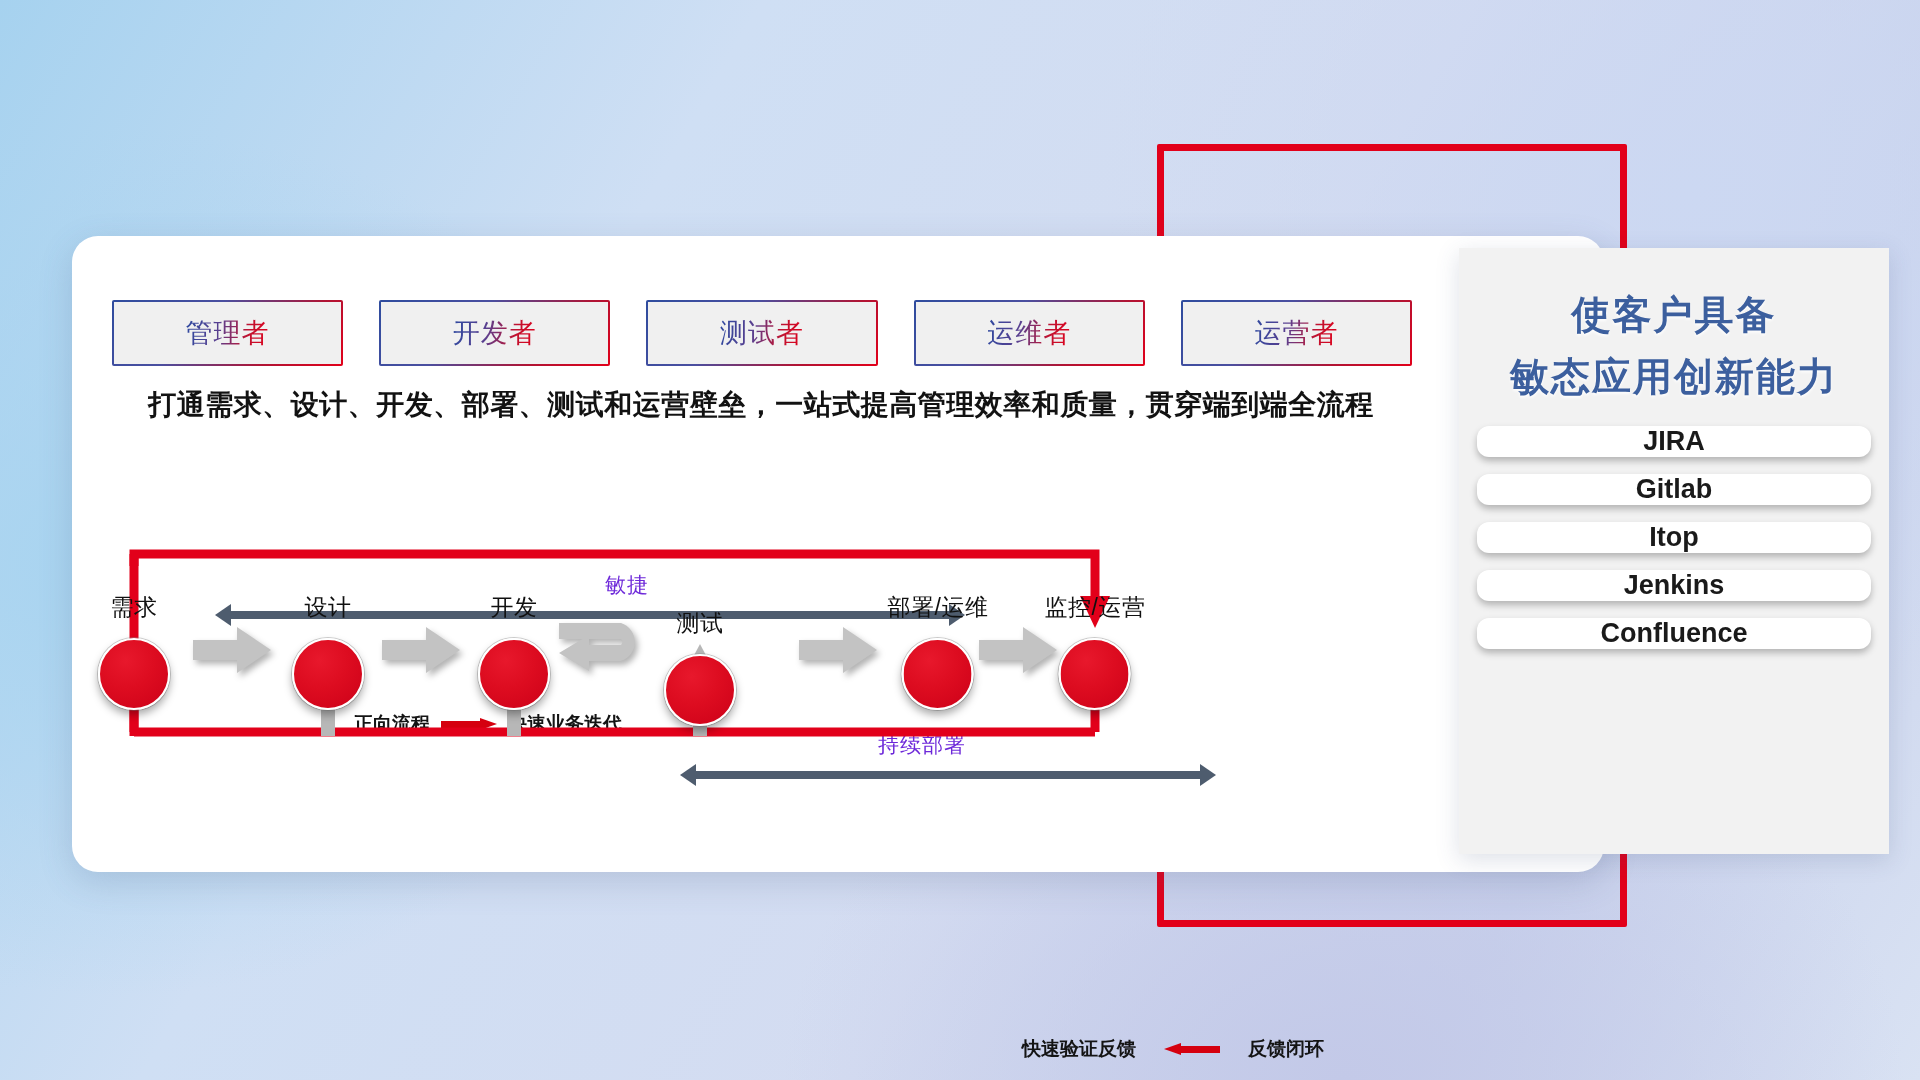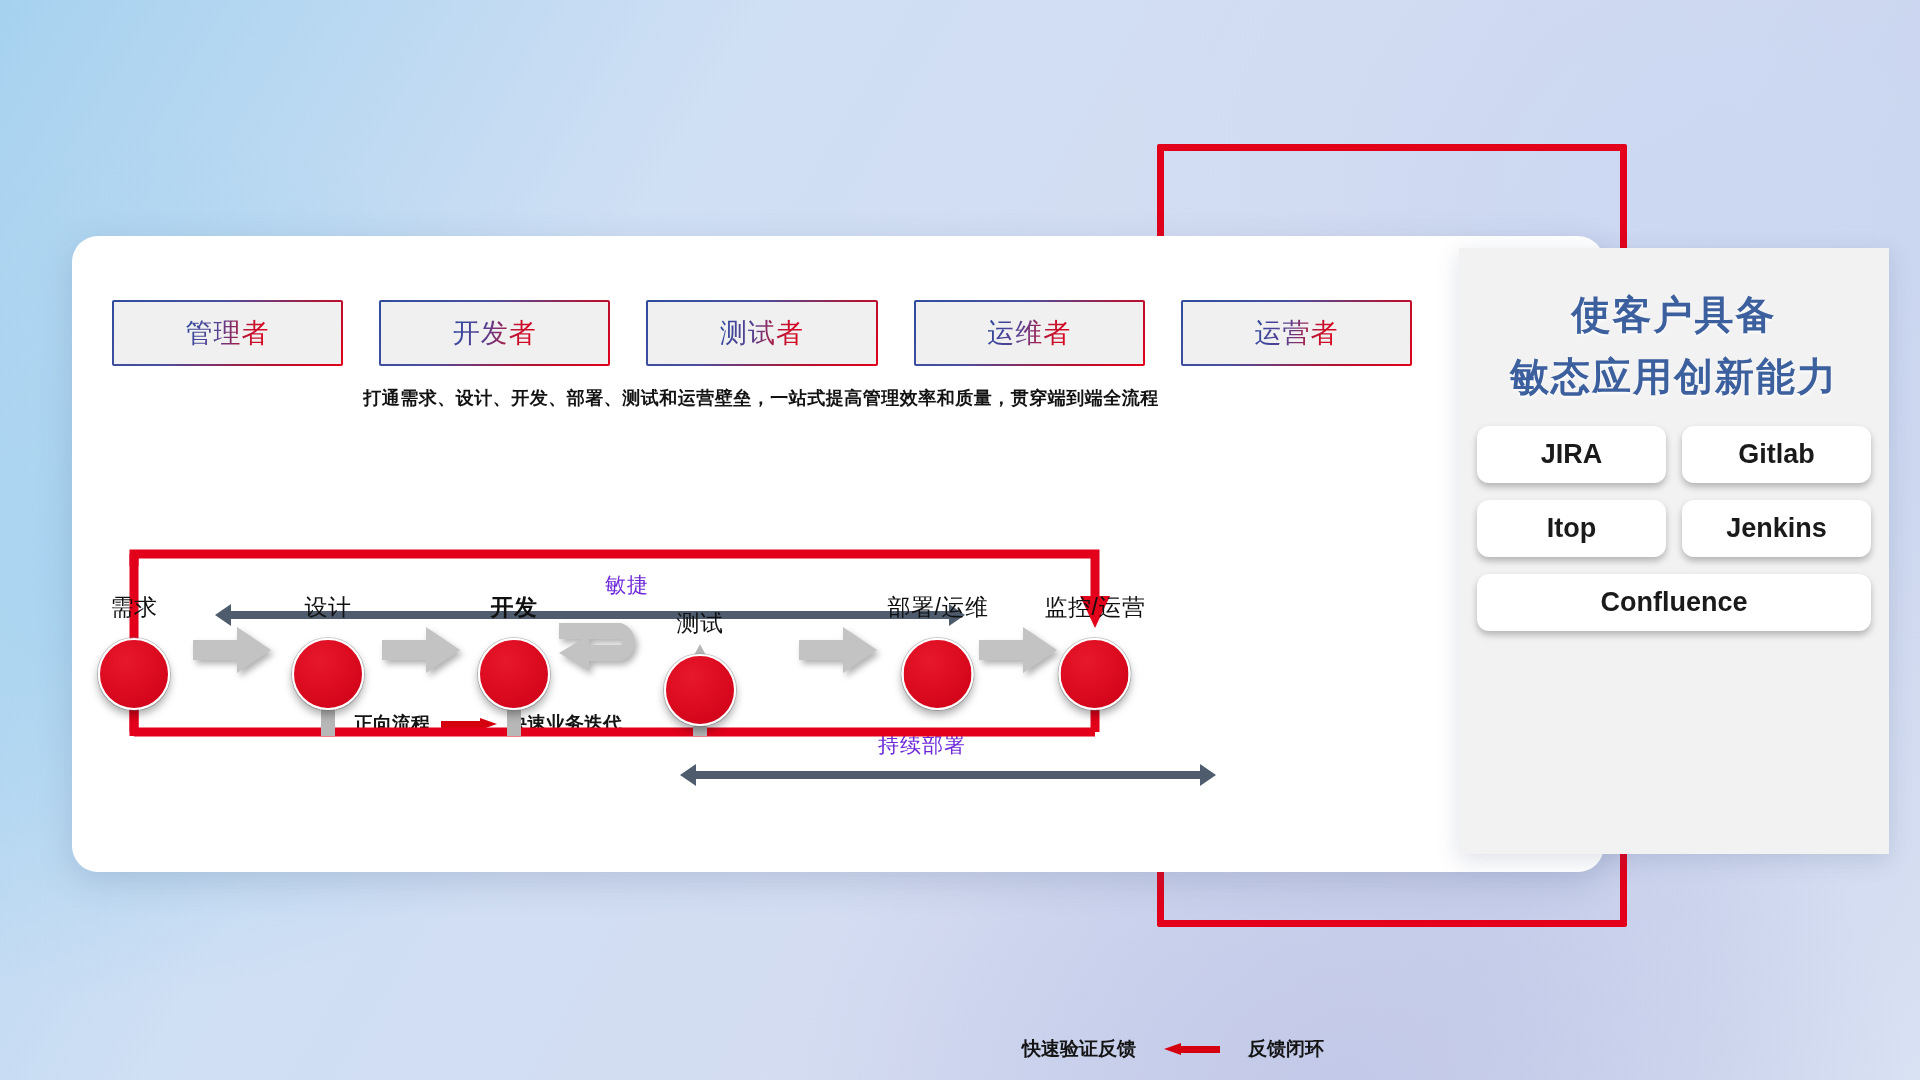--- a/index.html
+++ b/index.html
@@ -43,21 +43,21 @@
   .role-label{
     font-size:27px;font-weight:400;letter-spacing:1px;
     background:linear-gradient(100deg,#2c49a0 0%,#5a3f8f 40%,#c01230 72%,#e2001a 100%);
     -webkit-background-clip:text;background-clip:text;color:transparent;
     -webkit-text-fill-color:transparent;
   }
 
   
   .desc{
     position:absolute;left:0;top:150px;width:1378px;text-align:center;
-    font-size:18px;font-weight:bold;color:#121212;letter-spacing:.5px;
+    font-size:28px;font-weight:bold;color:#121212;letter-spacing:.5px;
   }
 
   
   .fwd{
     position:absolute;left:282px;top:475px;display:flex;align-items:center;gap:11px;
     font-size:19px;font-weight:bold;color:#141414;
   }
   .fwd .sm-arrow{position:relative;width:56px;height:13px;}
   .fwd .sm-arrow .shaft{position:absolute;left:0;top:3.5px;width:40px;height:7px;background:#d5000f;}
   .fwd .sm-arrow .head{
@@ -118,21 +118,21 @@
     position:absolute;left:1459px;top:248px;width:430px;height:606px;
     background:#f2f2f2;z-index:4;box-shadow:0 6px 22px rgba(60,80,120,.17);
   }
   .panel-head{
     padding-top:36px;text-align:center;color:#3c5f9e;font-weight:bold;
     font-size:39px;line-height:62px;letter-spacing:2px;
     text-shadow:0 2px 3px rgba(255,255,255,.9);
   }
   .panel-head .l2{font-size:39px;}
   .tools{
-    margin:18px 18px 0 18px;display:flex;flex-wrap:wrap;gap:17px 16px;
+    margin:18px 18px 0 18px;display:flex;flex-wrap:wrap;gap:17px 16px;flex-direction:column;
   }
   .tool{
     flex:0 0 calc(50% - 8px);height:57px;background:#fff;border-radius:12px;
     display:flex;align-items:center;justify-content:center;
     font-size:27px;font-weight:bold;color:#1a1a1a;
     box-shadow:0 4px 7px rgba(0,0,0,.26);
   }
   .tool.wide{flex:0 0 100%;}
 </style>
 </head>
@@ -219,21 +219,21 @@
       <div class="stage" style="left:62px;top:356px;">
         <div class="stage-label">需求</div>
         <div class="stage-dot"></div>
       </div>
 
       <div class="stage" style="left:256px;top:356px;">
         <div class="stage-label">设计</div>
         <div class="stage-dot"></div>
       </div>
 
-      <div class="stage" style="left:442px;top:356px;font-weight:bold;">
+      <div class="stage" style="left:442px;top:356px;">
         <div class="stage-label">开发</div>
         <div class="stage-dot"></div>
       </div>
 
       <div class="stage" style="left:628px;top:372px;">
         <div class="stage-label">测试</div>
         <div class="stage-dot"></div>
       </div>
 
       <div class="stage" style="left:866px;top:356px;">

